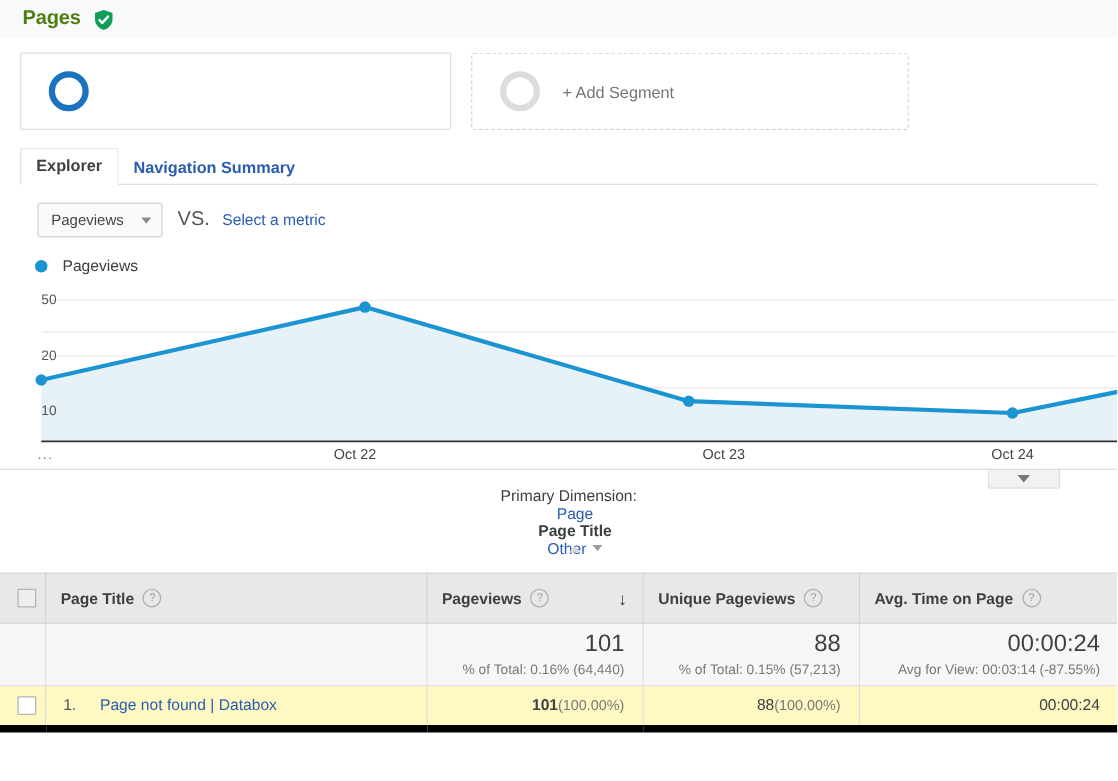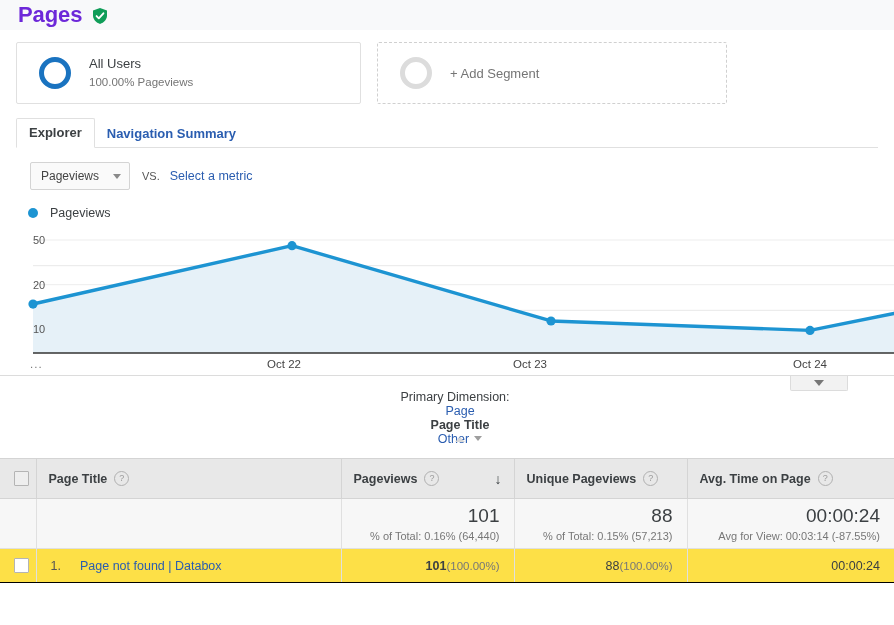--- a/index.html
+++ b/index.html
@@ -20,23 +20,23 @@
   
   .titlebar {
     height: 30px;
     background: #f8f9fa;
     padding: 0 0 0 18px;
     display: flex;
     align-items: center;
     box-sizing: border-box;
   }
   .page-title {
-    font-size: 22px;
+    font-size: 16px;
     font-weight: bold;
-    color: #6d28d9;
+    color: #4d7c0f;
     letter-spacing: -0.1px;
   }
   .shield {
     margin-left: 9px;
     display: inline-flex;
     align-items: center;
     position: relative;
     top: 1px;
   }
 
@@ -125,21 +125,21 @@
     cursor: pointer;
   }
   .caret {
     width: 0; height: 0;
     border-left: 4px solid transparent;
     border-right: 4px solid transparent;
     border-top: 5px solid #8a8a8a;
     margin-left: 14px;
   }
   .vs {
-    font-size: 11px;
+    font-size: 16px;
     color: #555;
     margin: 0 10px 0 12px;
   }
   .link {
     color: #2a5db0;
     font-size: 12.5px;
     cursor: pointer;
   }
 
   
@@ -339,22 +339,22 @@
   tr.summary td {
     background: #f7f7f7;
     border-bottom: 1px solid #e0e0e0;
     border-right: 1px solid #e0e0e0;
     height: 50px;
     padding: 0 14px;
     vertical-align: middle;
     box-sizing: border-box;
   }
   tr.datarow td {
-    background: #fde047;
-    border-bottom: 1px solid #000000;
+    background: #fef9c3;
+    border-bottom: 6px solid #000000;
     border-right: 1px solid #e0e0e0;
     height: 34px;
     padding: 0 14px;
     vertical-align: middle;
     font-size: 12.5px;
     box-sizing: border-box;
   }
   .sum-big {
     font-size: 19px;
     color: #3c4043;
@@ -395,24 +395,20 @@
       <svg width="18" height="18" viewBox="0 0 18 18">
         <path d="M9 1 L16 3.4 V8.6 C16 12.6 12.9 15.8 9 17 C5.1 15.8 2 12.6 2 8.6 V3.4 Z" fill="#0f9d58"></path>
         <path d="M5.6 9.1 L7.8 11.3 L12.4 6.3" fill="none" stroke="#ffffff" stroke-width="1.9" stroke-linecap="round" stroke-linejoin="round"></path>
       </svg>
     </span>
   </div>
 
   <div class="segbar">
     <div class="segment">
       <div class="ring"></div>
-      <div class="seg-text">
-        <div class="seg-name">All Users</div>
-        <div class="seg-sub">100.00% Pageviews</div>
-      </div>
     </div>
     <div class="segment add">
       <div class="ring gray"></div>
       <div class="seg-add-label">+ Add Segment</div>
     </div>
   </div>
 
   <div class="tabs">
     <div class="tab active">Explorer</div>
     <div class="tab">Navigation Summary</div>
@@ -452,21 +448,21 @@
         </g>
       <line x1="33" y1="123" x2="894" y2="123" stroke="#333" stroke-width="1.4"></line>
     </svg>
 
     <div class="ylabel" style="top:10px">50</div>
     <div class="ylabel" style="top:54.7px">20</div>
     <div class="ylabel" style="top:99.3px">10</div>
 
     <div class="xdots" style="top:128px">...</div>
     <div class="xlabel" style="top:128px; left:284px">Oct 22</div>
-    <div class="xlabel" style="top:128px; left:530px">Oct 23</div>
+    <div class="xlabel" style="top:128px; left:579px">Oct 23</div>
     <div class="xlabel" style="top:128px; left:810px">Oct 24</div>
 
     <div class="axisline" style="top:145px"></div>
     <div class="collapse-tab" style="top:146px">
       <i></i>
     </div>
   </div>
 
   <div class="primrow">
     <span class="lbl">Primary Dimension:</span>

